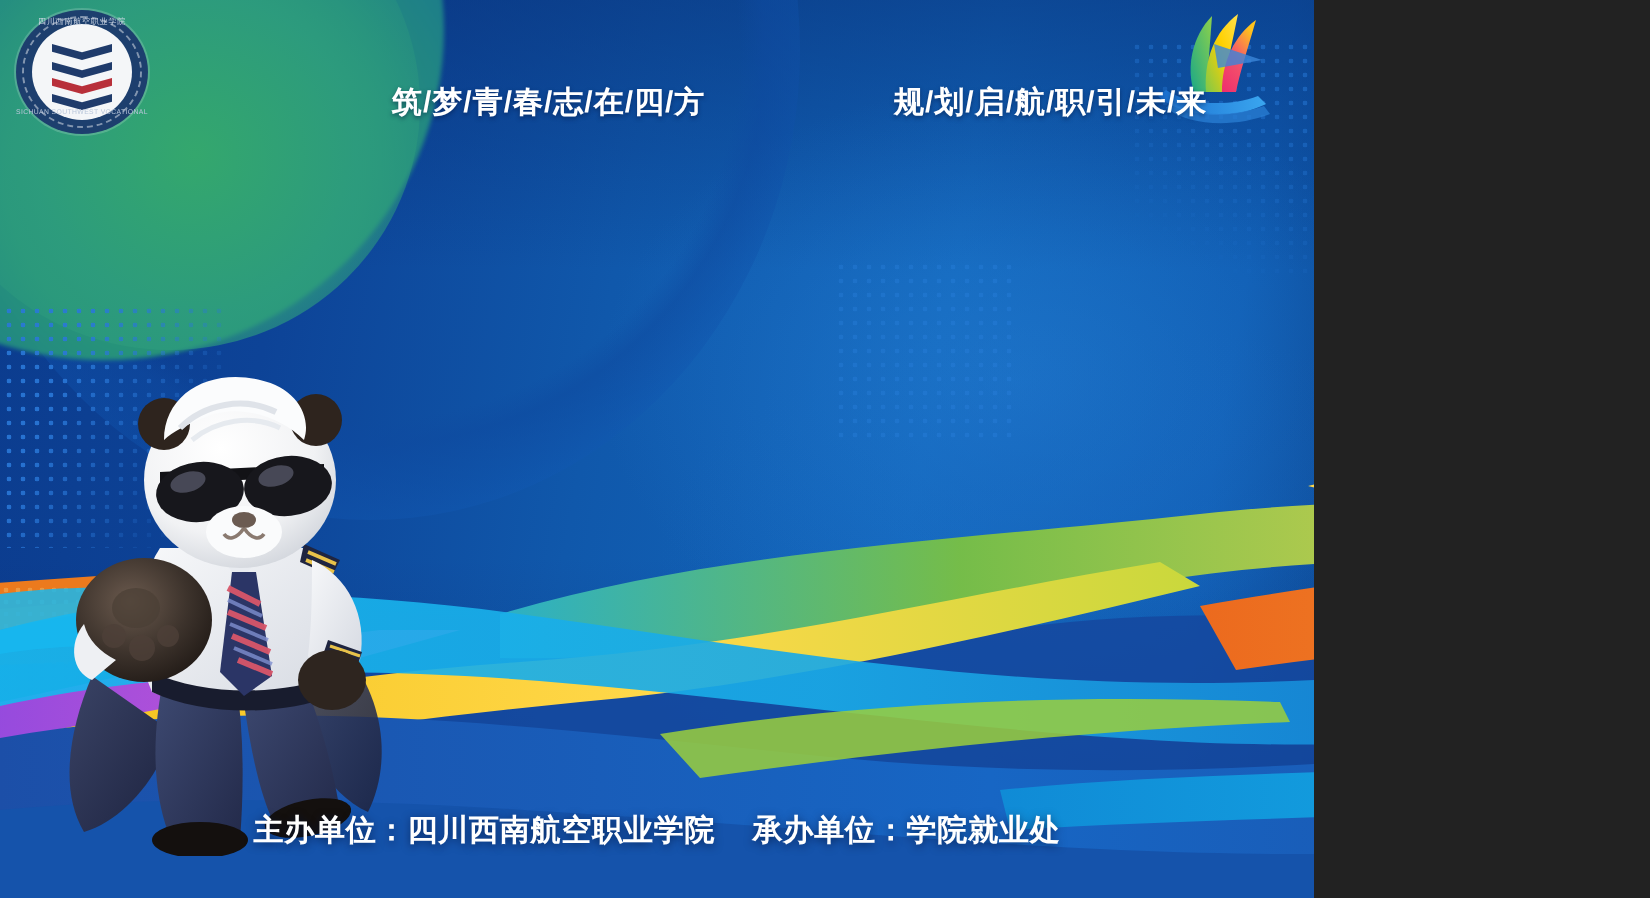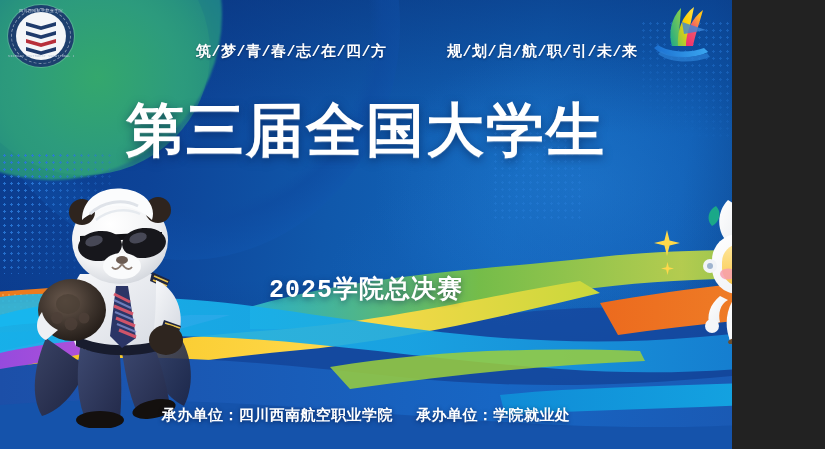--- a/index.html
+++ b/index.html
@@ -1,24 +1,23 @@
 <!DOCTYPE html>
 <html><head>
 <meta charset="utf-8">
 <style>
   * { margin:0; padding:0; box-sizing:border-box; }
   html,body { background:#222; }
   body { font-family:"Liberation Sans", sans-serif; }
 
   #poster{
     position:relative;
-    width:732px; height:449px;
+    width:657px; height:449px;
     overflow:hidden;
     background:#0c3c8e;
-    font-family:Liberation Mono, monospace;
   }
 
   
   .bg-base{
     position:absolute; inset:0;
     background:
       linear-gradient(100deg,#0b3b8d 0%,#0d4397 22%,#1058ab 45%,#1266bb 68%,#0f5cb2 88%,#0c458f 100%);
   }
   .bg-vert{
     position:absolute; inset:0;
@@ -323,23 +322,21 @@
       <path d="M38,18 L62,26 L40,30 Z" fill="#3b86d8" opacity=".8"></path>
       <path d="M10,44 C20,54 46,57 64,48 L60,44 C44,50 24,48 14,41 Z" fill="url(#wave1)"></path>
       <path d="M14,50 C26,59 48,60 66,53 L63,49 C46,55 28,54 17,47 Z" fill="#2a7fd4" opacity=".75"></path>
     </svg>
   </div>
 
   <div class="tagline tag-1">筑/梦/青/春/志/在/四/方</div>
   <div class="tagline tag-2">规/划/启/航/职/引/未/来</div>
 
   <div class="title-wrap">
-    <span class="title-line">第三届全国大学生</span>
-  </div>
-  <div class="subtitle">2025学院总决赛</div>
+  </div>
 
   <div class="spark sp1"></div>
   <div class="spark sp2"></div>
   <div class="spark sp3"></div>
   <div class="spark sp4"></div>
 
   <div class="mascot panda">
     <svg viewBox="0 0 190 240">
       <defs>
         <radialGradient id="pWhite" cx="40%" cy="32%" r="75%">
@@ -496,17 +493,17 @@
       <path d="M62,128 C66,138 70,146 74,150 L84,142 C78,136 72,128 70,122 Z" fill="url(#rBody)"></path>
       <ellipse cx="48" cy="150" rx="10" ry="4" fill="#6b4d2e"></ellipse>
       <ellipse cx="80" cy="145" rx="9" ry="4" fill="#6b4d2e" transform="rotate(-22 80 145)"></ellipse>
 
       <path d="M30,104 C20,112 16,124 20,134 L30,130 C28,122 30,112 38,108 Z" fill="url(#rBody)"></path>
       <circle cx="22" cy="134" r="7" fill="#f4f6f9"></circle>
     </svg>
   </div>
 
   <div class="footer">
-    <span>承办单位：四川西南航空职业学院</span>
+    <span>主办单位：四川西南航空职业学院</span>
     <span>承办单位：学院就业处</span>
   </div>
 
 </div>
 
 </body></html>

